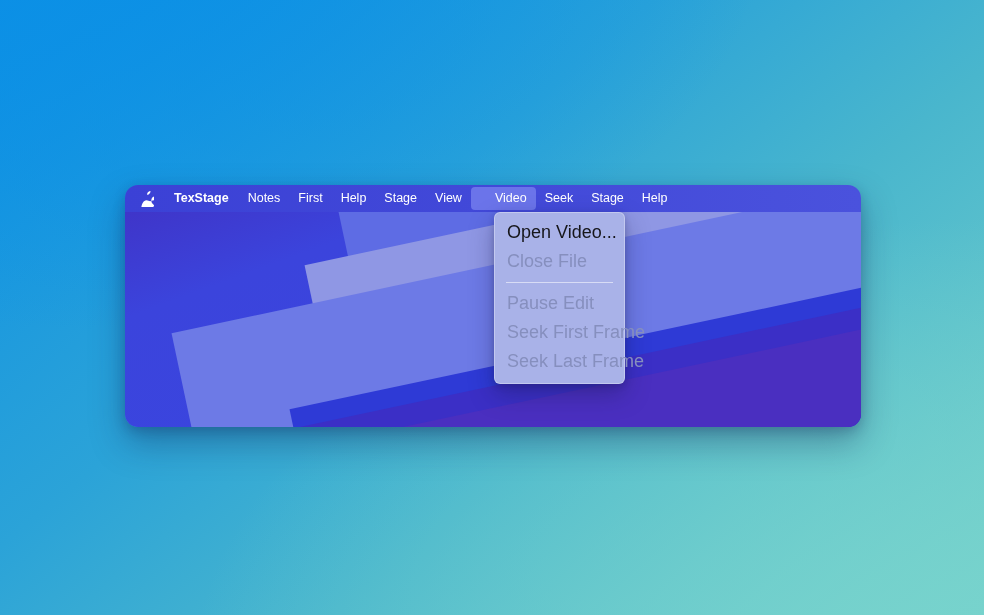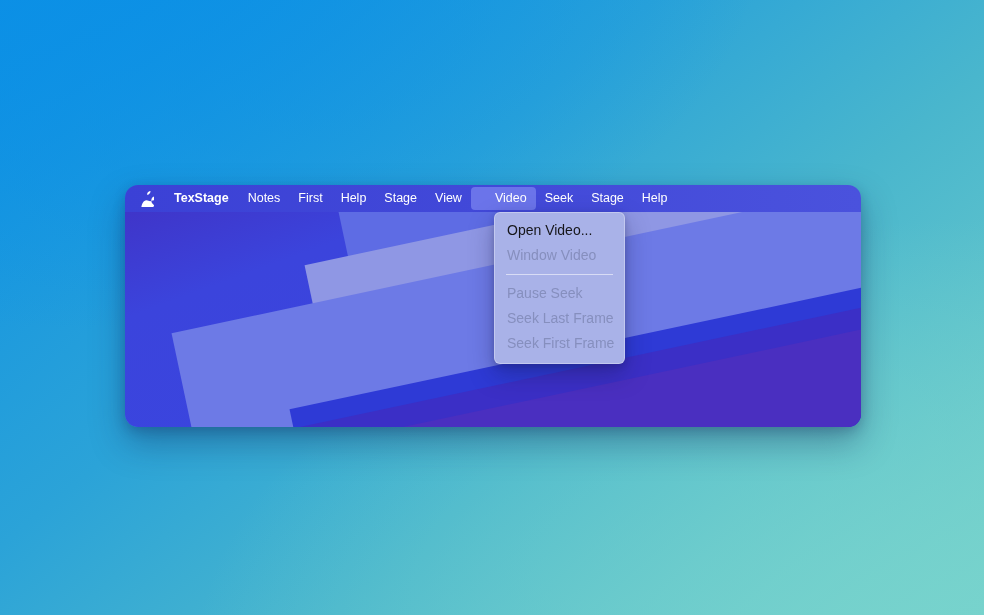--- a/index.html
+++ b/index.html
@@ -157,21 +157,21 @@
     padding: 5px 0 7px 0;
     background: #a9b2e8;
     border-radius: 6px;
     border: 0.5px solid rgba(255,255,255,0.30);
     box-shadow:
       0 10px 24px rgba(20, 24, 70, 0.34),
       0 2px 6px rgba(20, 24, 70, 0.22);
     z-index: 20;
   }
   .dd-item {
-    font-size: 14px;
+    font-size: 18px;
     line-height: 1;
     padding: 5px 12px 6px 12px;
     white-space: nowrap;
   }
   .dd-item.enabled { color: #16161a; }
   .dd-item.disabled { color: #868fbe; }
   .dd-sep {
     height: 1px;
     background: rgba(255,255,255,0.55);
     margin: 6px 11px 6px 11px;
@@ -213,20 +213,20 @@
       <div class="band band-d"></div>
       <div class="band band-e"></div>
       <div class="band band-f"></div>
       <div class="band band-g"></div>
     </div>
 
   </div>
 
   <div id="video-dropdown">
     <div class="dd-item enabled">Open Video...</div>
-    <div class="dd-item disabled">Window Video</div>
+    <div class="dd-item disabled">Close File</div>
     <div class="dd-sep"></div>
-    <div class="dd-item disabled">Pause Seek</div>
+    <div class="dd-item disabled">Pause Edit</div>
+    <div class="dd-item disabled">Seek First Frame</div>
     <div class="dd-item disabled">Seek Last Frame</div>
-    <div class="dd-item disabled">Seek First Frame</div>
   </div>
 
 </div>
 
 </body></html>

